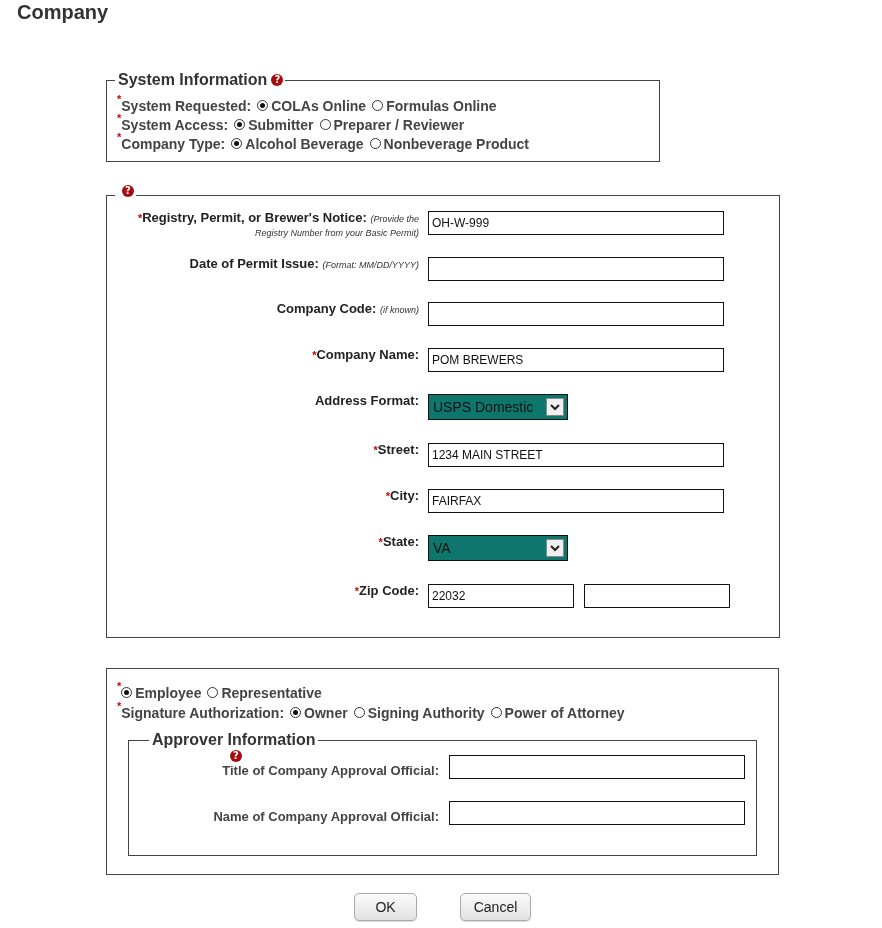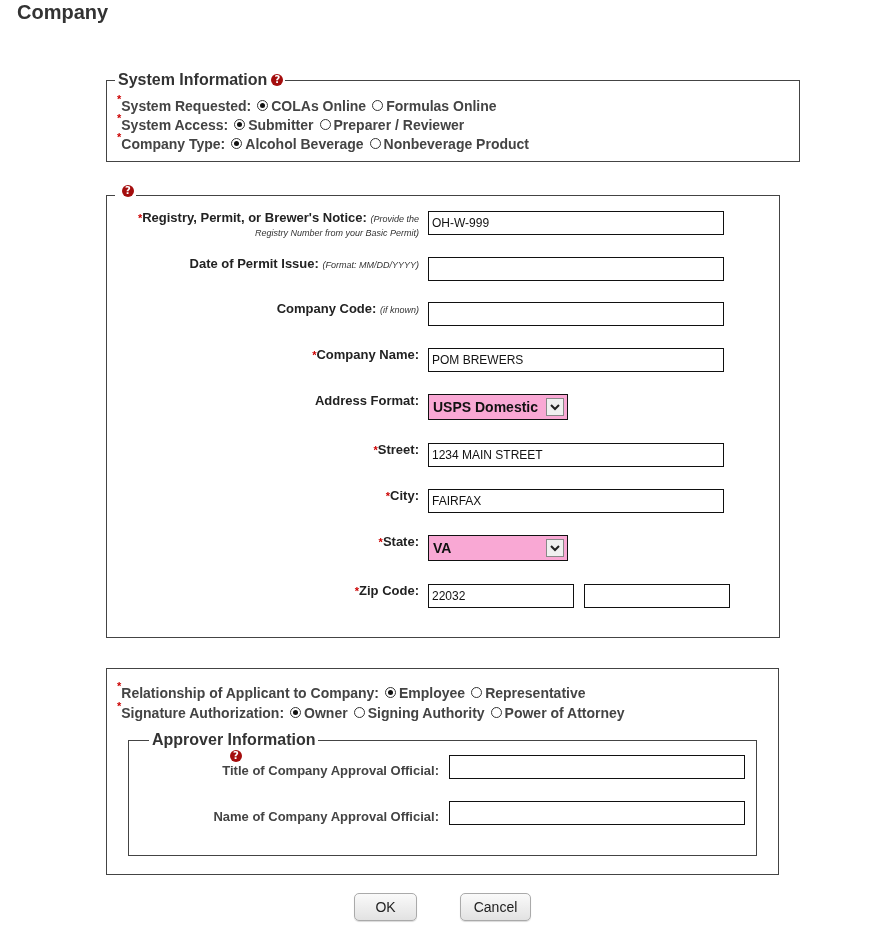--- a/index.html
+++ b/index.html
@@ -44,41 +44,41 @@
       white-space: nowrap;
     }
     .f-label .hint { font-size: 9px; font-style: italic; font-weight: normal; color: #333; }
     .hint-line2 { position: absolute; font-size: 9px; font-style: italic; color: #333; white-space: nowrap; text-align: right; }
     .txt {
       position: absolute; height: 24px; border: 1px solid #111; box-sizing: border-box;
       font-family: "Liberation Sans", sans-serif; font-size: 12px; color: #111; padding: 2px 3px;
       background: #fff; outline: none;
     }
     .sel {
-      position: absolute; height: 26px; border: 1px solid #111; box-sizing: border-box; background: #f9a8d4;
-      font-size: 14px; color: #111; display: flex; align-items: center; padding-left: 4px; font-weight: bold;
+      position: absolute; height: 26px; border: 1px solid #111; box-sizing: border-box; background: #0f766e;
+      font-size: 14px; color: #111; display: flex; align-items: center; padding-left: 4px;
     }
     .sel-arrow {
       position: absolute; right: 3px; top: 3px; width: 18px; height: 18px; box-sizing: border-box;
       border: 1px solid #888; background: #f0f0f0; display: flex; align-items: center; justify-content: center;
     }
     .btn {
       position: absolute; height: 28px; border: 1px solid #aaaaaa; border-radius: 5px;
       background: linear-gradient(#fafafa, #e2e2e2); font-size: 14px; color: #222;
       display: flex; align-items: center; justify-content: center; box-sizing: border-box;
       box-shadow: 0 1px 1px rgba(0,0,0,0.15); font-family: "Liberation Sans", sans-serif;
     }
     .appr-label { position: absolute; font-size: 13px; font-weight: bold; color: #444; text-align: right; white-space: nowrap; margin-top: 9px; }
   </style>
 </head>
 <body>
 
 <h1 class="page-title">Company</h1>
 
-<div class="fs" style="left:106px; top:80px; width:694px; height:82px;">
+<div class="fs" style="left:106px; top:80px; width:554px; height:82px;">
   <div class="fs-legend">
     <span>System Information</span>
     <span class="help">?</span>
   </div>
 
   <div class="radio-row" style="top:15px;">
     <span class="req">*</span>
     <span class="radio-label">System Requested:</span>
     <span class="radio-opt">
         <span class="radio on"></span>
@@ -184,21 +184,20 @@
 <div class="f-label" style="right:463px; top:583px;">
   <span class="req" style="font-size:11px;">*</span><span>Zip Code:</span>
 </div>
 <input class="txt" style="left: 428px; top: 584px; width: 146px;" value="22032">
 <input class="txt" style="left: 584px; top: 584px; width: 146px;" value="">
 
 <div class="fs" style="left:106px; top:668px; width:673px; height:207px;">
 
   <div class="radio-row" style="top:14px;">
     <span class="req">*</span>
-    <span class="radio-label">Relationship of Applicant to Company:</span>
     <span class="radio-opt">
         <span class="radio on"></span>
         <span>Employee</span>
       </span>
     <span class="radio-opt">
         <span class="radio"></span>
         <span>Representative</span>
       </span>
   </div>
 

